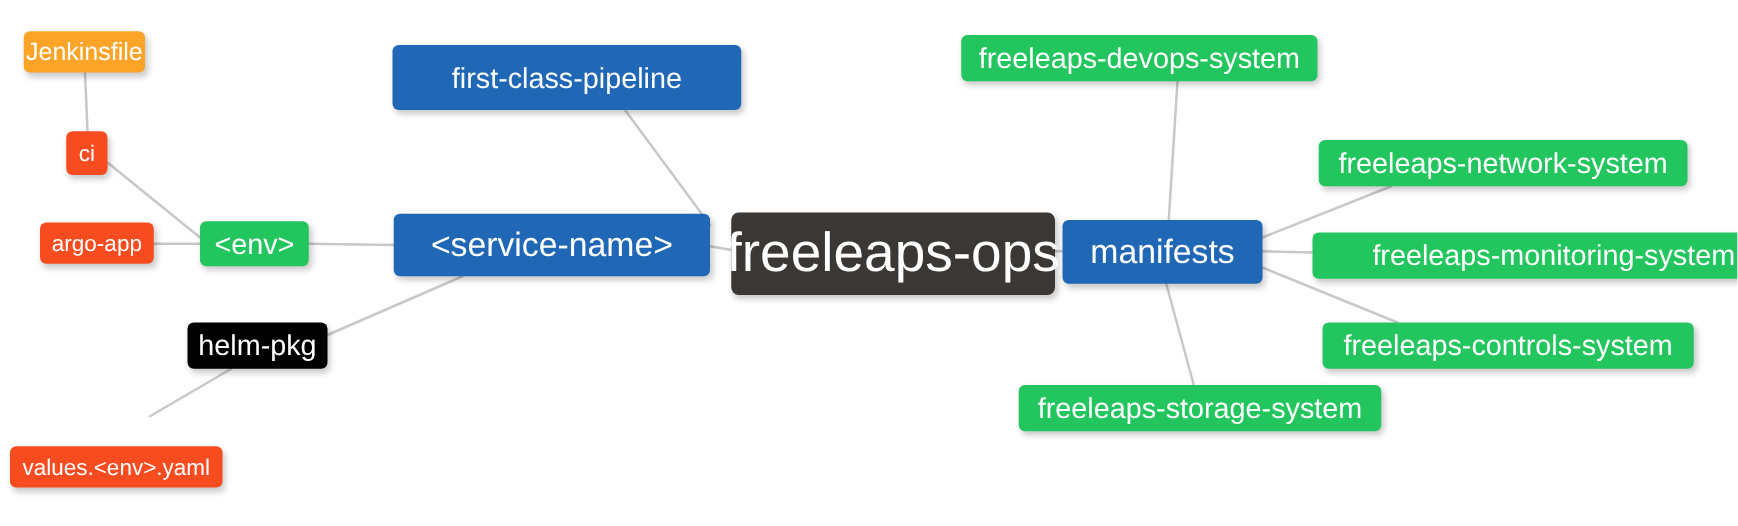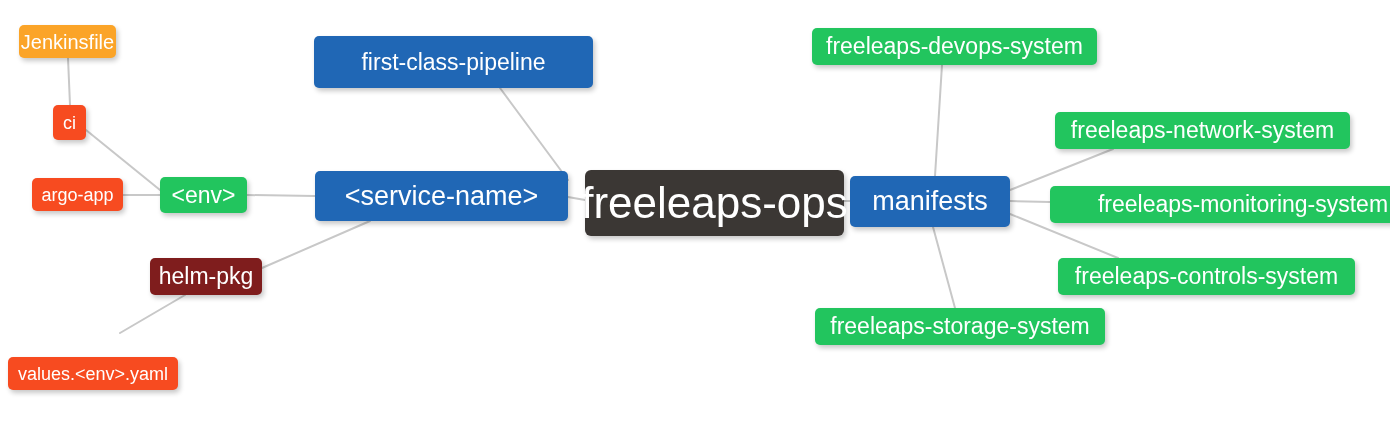--- a/index.html
+++ b/index.html
@@ -73,36 +73,36 @@
       </div>
       <div class="node lvl-1" style="left: 850px; top: 176px; width: 160px; height: 51px; background: rgb(32, 103, 181);">
         <span>manifests</span>
       </div>
       <div class="node lvl-2" style="left: 314px; top: 36px; width: 279px; height: 52px; background: rgb(32, 103, 181);">
         <span>first-class-pipeline</span>
       </div>
       <div class="node lvl-2" style="left: 160px; top: 177px; width: 87px; height: 36px; background: rgb(34, 197, 94);">
         <span>&lt;env&gt;</span>
       </div>
-      <div class="node lvl-2" style="left: 150px; top: 258px; width: 112px; height: 37px; background: #7f1d1d;">
+      <div class="node lvl-2" style="left: 150px; top: 258px; width: 112px; height: 37px; background: #000000;">
         <span>helm-pkg</span>
       </div>
       <div class="node lvl-3" style="left: 53px; top: 105px; width: 33px; height: 35px; background: rgb(247, 75, 32);">
         <span>ci</span>
       </div>
       <div class="node lvl-3" style="left: 32px; top: 178px; width: 91px; height: 33px; background: rgb(247, 75, 32);">
         <span>argo-app</span>
       </div>
       <div class="node lvl-3" style="left: 8px; top: 333px; width: 170px; height: 33px; background: rgb(247, 75, 32); margin-top: 24px;">
         <span>values.&lt;env&gt;.yaml</span>
       </div>
       <div class="node lvl-4" style="left: 19px; top: 25px; width: 97px; height: 33px; background: rgb(251, 164, 40);">
         <span>Jenkinsfile</span>
       </div>
-      <div class="node lvl-2" style="left: 812px; top: 28px; width: 285px; height: 37px; background: rgb(34, 197, 94);">
+      <div class="node lvl-2" style="left: 769px; top: 28px; width: 285px; height: 37px; background: rgb(34, 197, 94);">
         <span>freeleaps-devops-system</span>
       </div>
       <div class="node lvl-2" style="left: 1055px; top: 112px; width: 295px; height: 37px; background: rgb(34, 197, 94);">
         <span>freeleaps-network-system</span>
       </div>
       <div class="node lvl-2" style="left: 1050px; top: 186px; width: 386px; height: 37px; background: rgb(34, 197, 94);">
         <span>freeleaps-monitoring-system</span>
       </div>
       <div class="node lvl-2" style="left: 1058px; top: 258px; width: 297px; height: 37px; background: rgb(34, 197, 94);">
         <span>freeleaps-controls-system</span>

